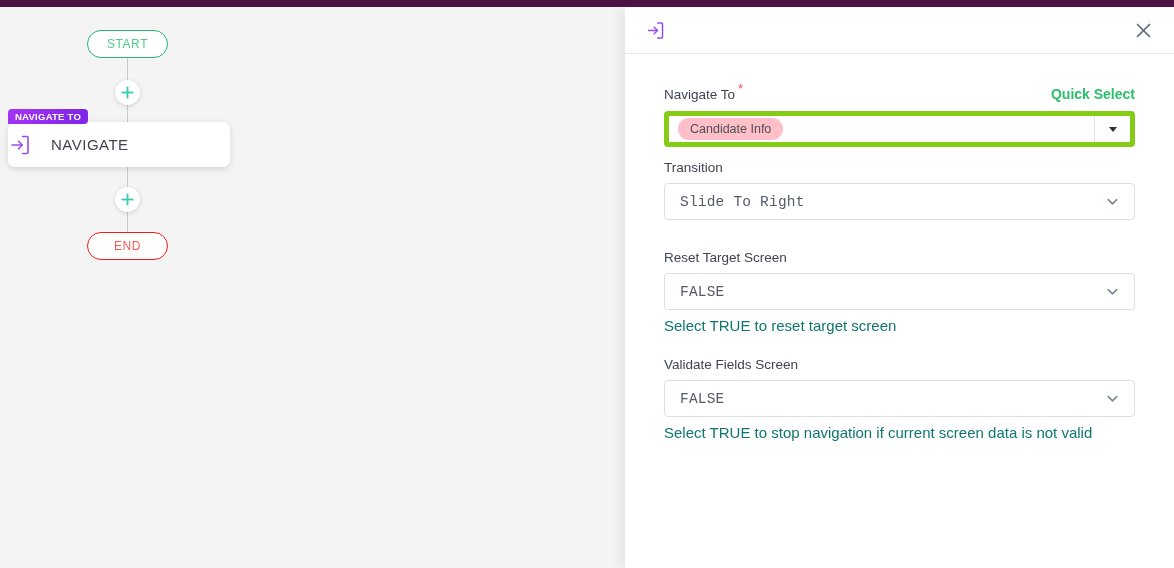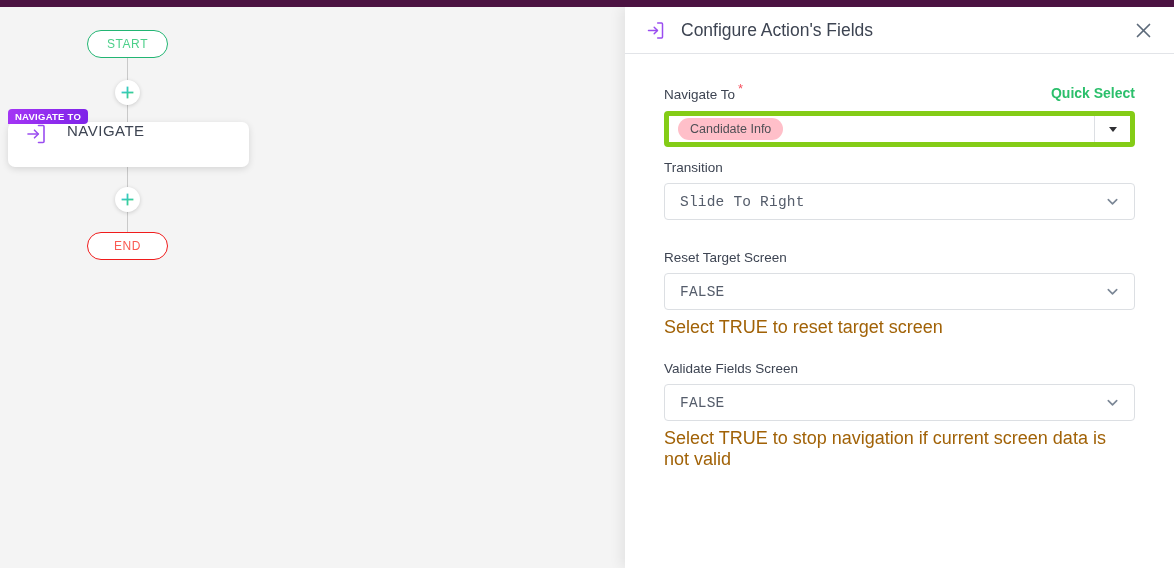--- a/index.html
+++ b/index.html
@@ -112,28 +112,27 @@
     font-size: 9.5px;
     font-weight: 700;
     letter-spacing: .25px;
     display: flex;
     align-items: center;
     z-index: 3;
   }
   .node-card {
     position: absolute;
     top: 13px; left: 0;
-    width: 241px;
+    width: 222px;
     height: 45px;
     background: #ffffff;
     border-radius: 7px;
     box-shadow: 0 2px 7px rgba(0,0,0,.13);
     display: flex;
-    align-items: flex-start;
-    padding-left: 16px;
+    align-items: center;
     cursor: pointer;
   }
   .node-icon { width: 24px; height: 24px; flex: 0 0 auto; }
   .node-label {
     margin-left: 19px;
     font-size: 15px;
     color: #3d4452;
     letter-spacing: .5px;
   }
 
@@ -172,21 +171,21 @@
   }
 
   .panel-body {
     padding: 31px 39px 0 39px;
   }
 
   .field { margin-bottom: 0; }
 
   .field-label-row {
     display: flex;
-    align-items: flex-start;
+    align-items: center;
     justify-content: space-between;
     margin-bottom: 8px;
   }
   .field-label {
     font-size: 13.5px;
     color: #3d4452;
   }
   .req-star {
     color: #f5515f;
     font-size: 13px;
@@ -255,22 +254,22 @@
     font-family: Liberation Mono, monospace;
   }
   .sel-value {
     flex: 1 1 auto;
     font-size: 14.5px;
     color: #555d6b;
     letter-spacing: .2px;
   }
   .help-text {
     margin-top: 7px;
-    font-size: 18px;
-    color: #a16207;
+    font-size: 15px;
+    color: #0f766e;
   }
 
   .gap-lg { height: 30px; }
   .gap-md { height: 23px; }
   .gap-sm { height: 13px; }
 </style>
 </head>
 <body>
 
 <div id="app">
@@ -328,21 +327,20 @@
   </div>
 
   <div class="panel">
 
     <div class="panel-header">
       <svg class="panel-header-icon" viewBox="0 0 24 24" fill="none" stroke="#9a4df0" stroke-width="1.7" stroke-linecap="round" stroke-linejoin="round">
         <path d="M14.5 3.5h4.5a1 1 0 0 1 1 1v15a1 1 0 0 1-1 1h-4.5"></path>
         <path d="M4 12h10"></path>
         <path d="M10.5 8.2 14.3 12l-3.8 3.8"></path>
       </svg>
-      <span class="panel-title">Configure Action's Fields</span>
       <span class="panel-close">
         <svg width="17" height="17" viewBox="0 0 17 17" stroke="#5d6a7a" stroke-width="1.7" stroke-linecap="round">
           <path d="M2.5 2.5 14.5 14.5"></path>
           <path d="M14.5 2.5 2.5 14.5"></path>
         </svg>
       </span>
     </div>
 
     <div class="panel-body">
 

